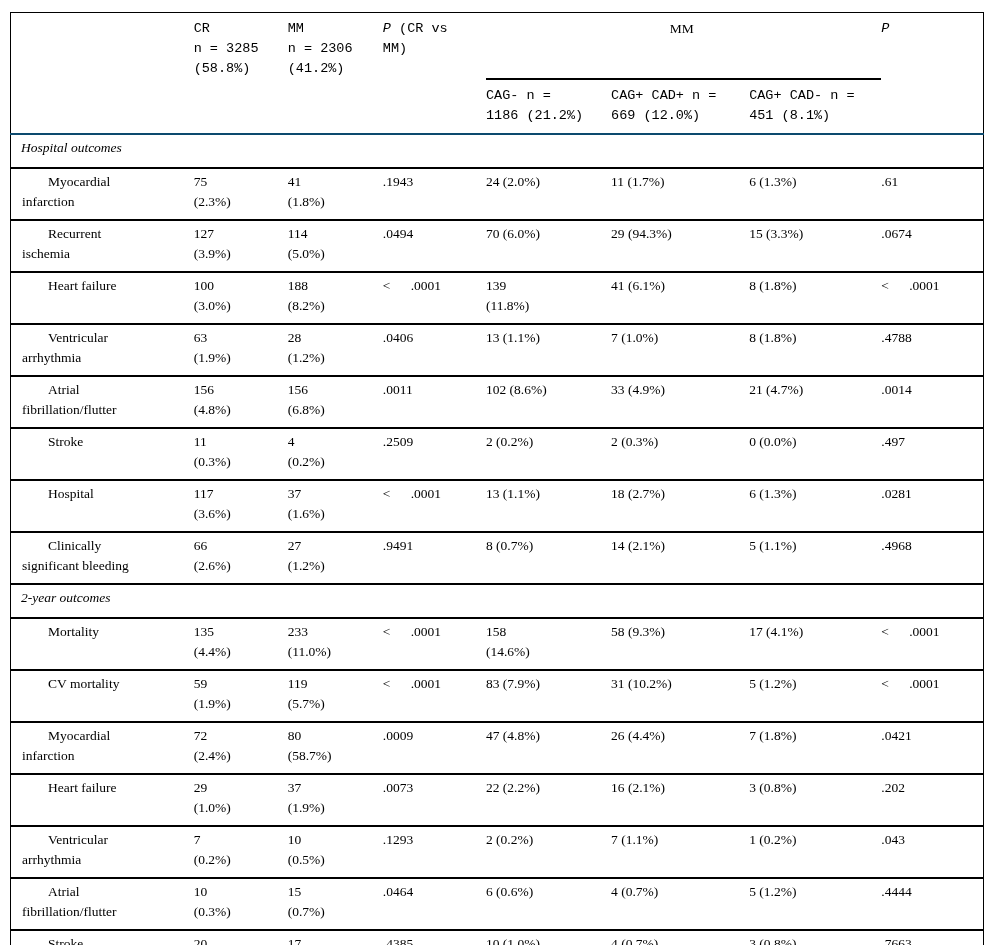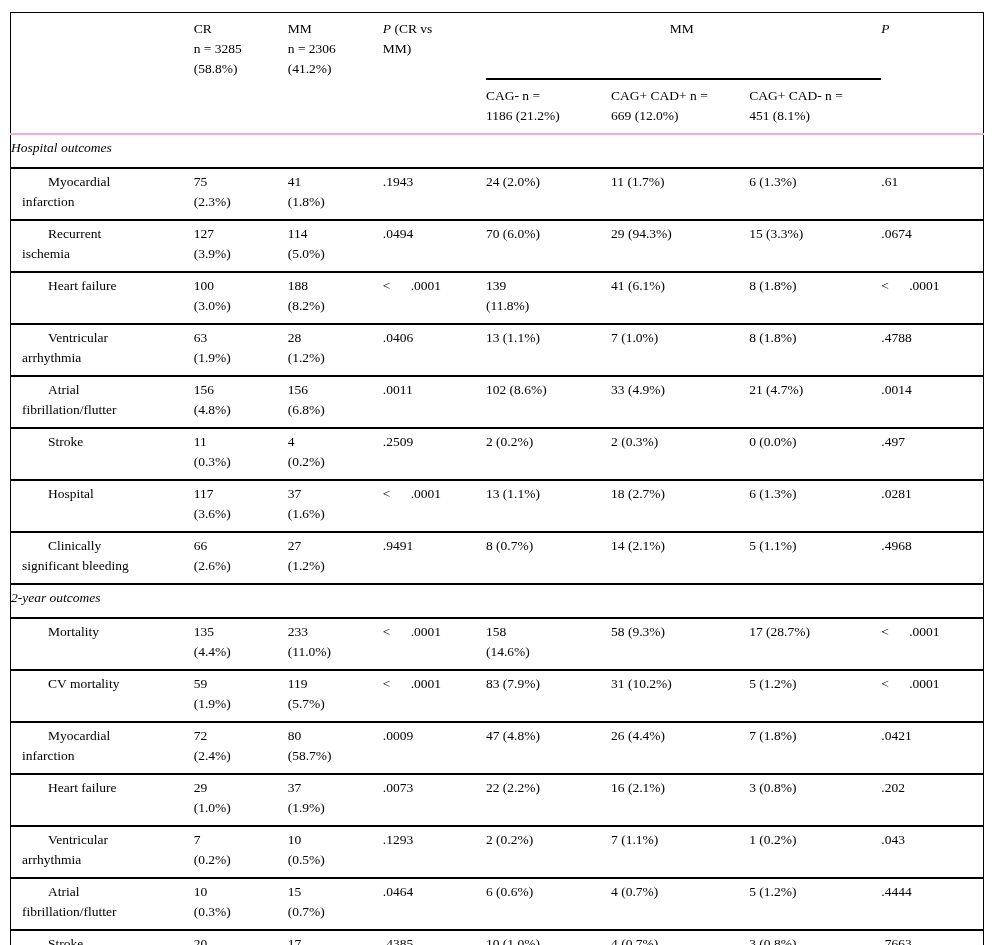--- a/index.html
+++ b/index.html
@@ -27,27 +27,28 @@
   td {
     vertical-align: top;
     padding: 3px 4px 3px 0;
     white-space: pre-wrap;
     overflow: hidden;
   }
   tr.data-row td { border-bottom: 2px solid #000; height: 44px; }
   tr.section-row td {
     border-bottom: 2px solid #000;
     font-style: italic;
+    padding-left: 10px;
     height: 26px;
   }
   
   thead td { padding-top: 6px; }
   tr.h1 { height: 66px; }
   tr.h2 { height: 55px; }
-  td.hb { border-bottom: 2px solid #f9a8d4; }
+  td.hb { border-bottom: 2px solid #0c4a6e; font-family: Liberation Mono, monospace; }
   td.spanner {
     text-align: center;
     border-bottom: 2px solid #000;
     padding-top: 6px;
   }
   td.label-cell {
     padding-left: 11px;
     text-indent: 26px;
   }
   i.pvar { font-style: italic; }
@@ -204,21 +205,21 @@
     <tr class="data-row">
       <td class="label-cell">Mortality</td>
       <td>135
 (4.4%)</td>
       <td>233
 (11.0%)</td>
       <td>&lt;      .0001</td>
       <td>158
 (14.6%)</td>
       <td>58 (9.3%)</td>
-      <td>17 (28.7%)</td>
+      <td>17 (4.1%)</td>
       <td>&lt;      .0001</td>
     </tr>
     <tr class="data-row">
       <td class="label-cell">CV mortality</td>
       <td>59
 (1.9%)</td>
       <td>119
 (5.7%)</td>
       <td>&lt;      .0001</td>
       <td>83 (7.9%)</td>

